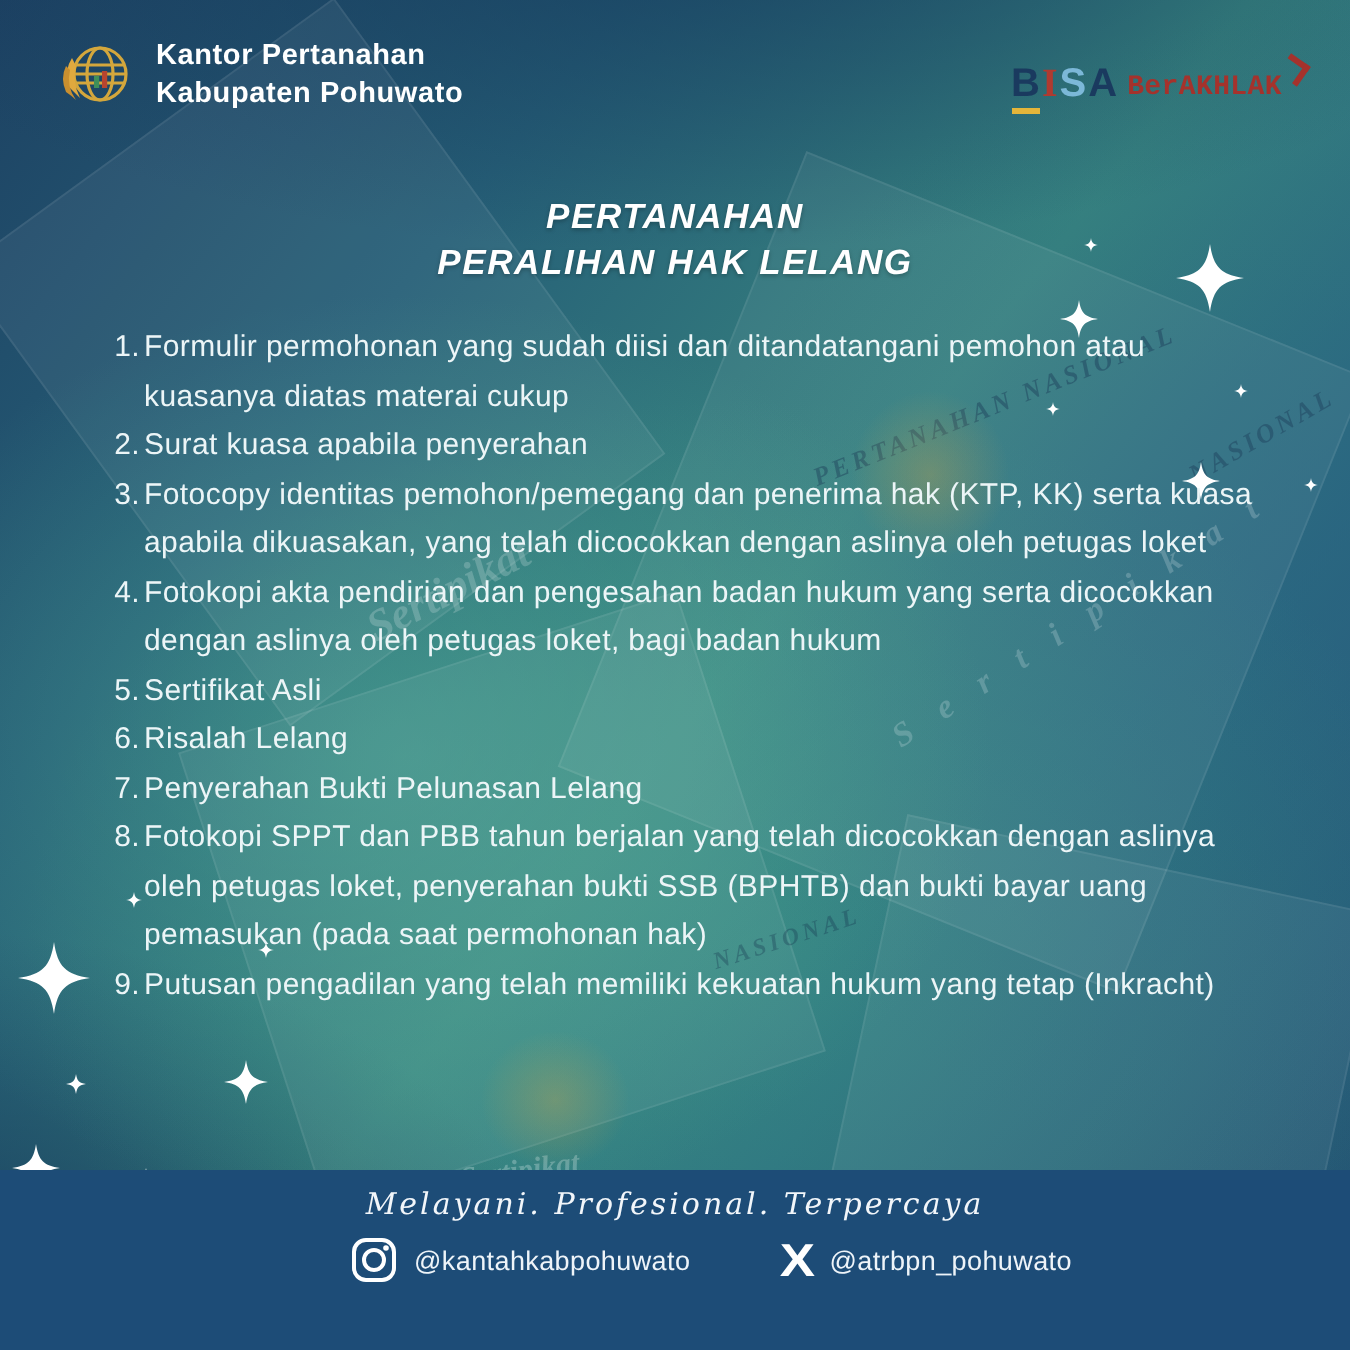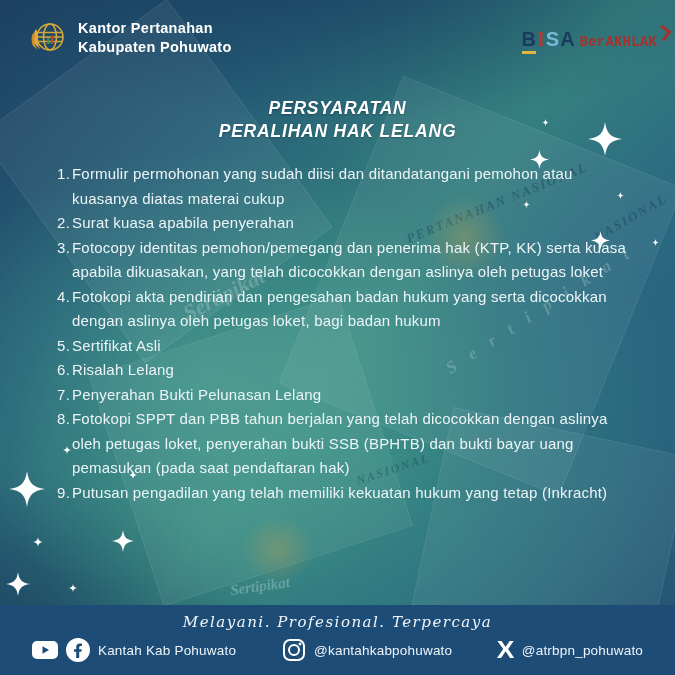--- a/index.html
+++ b/index.html
@@ -16,21 +16,21 @@
   }
   
   .ghost{position:absolute;pointer-events:none;}
   .gdoc{background:rgba(255,255,255,.055);border:1px solid rgba(255,255,255,.07);}
   .gtext{font-family:"Liberation Serif",serif;font-weight:bold;font-style:italic;white-space:nowrap;}
   .garuda{background:radial-gradient(ellipse at center, rgba(214,168,70,.30), rgba(214,168,70,0) 70%);border-radius:50%;}
   
   .sparkle{position:absolute;pointer-events:none;}
   .sparkle svg{display:block;}
   
-  .header{position:absolute;top:17px;left:26px;right:8px;display:flex;justify-content:space-between;align-items:flex-start;}
+  .header{position:absolute;top:17px;left:26px;right:24px;display:flex;justify-content:space-between;align-items:center;}
   .brand{display:flex;align-items:center;gap:10px;}
   .brand-text{color:#fff;font-weight:bold;font-size:14.5px;line-height:19px;letter-spacing:.3px;}
   .logos-right{display:flex;align-items:center;gap:4px;margin-top:12px;}
   .bisa{font-weight:bold;font-size:20px;letter-spacing:1px;line-height:1;position:relative;padding-bottom:5px;}
   .bisa .b{color:var(--bisa-dark);}
   .bisa .i{color:var(--bisa-red);font-family:"Liberation Serif",serif;}
   .bisa .s{color:var(--bisa-blue);}
   .bisa .a{color:var(--bisa-dark);}
   .bisa .underline{position:absolute;left:0;bottom:0;width:14px;height:3px;background:var(--bisa-yellow);}
   .berakhlak{color:var(--red);font-weight:bold;font-size:14px;letter-spacing:.2px;position:relative;padding-right:10px;font-family:Liberation Mono, monospace;}
@@ -38,21 +38,21 @@
   
   .title{position:absolute;top:97px;left:0;right:0;text-align:center;color:#fff;
     font-weight:800;font-style:italic;font-size:17.5px;line-height:23px;letter-spacing:.8px;
     text-shadow:0 1px 2px rgba(0,0,0,.25);}
   
   .reqs{position:absolute;top:162px;left:55px;width:578px;margin:0;padding:0;list-style:none;counter-reset:req;}
   .reqs li{position:relative;counter-increment:req;padding-left:17px;color:var(--body-text);
     font-size:15px;line-height:24.5px;letter-spacing:.2px;}
   .reqs li::before{content:counter(req) ".";position:absolute;left:0;width:15px;text-align:right;}
   
-  .footer{position:absolute;left:0;right:0;bottom:0;height:70px;background:var(--footer-navy);}
+  .footer{position:absolute;left:0;right:0;bottom:0;height:90px;background:var(--footer-navy);}
   .tagline{margin-top:8px;text-align:center;color:#f2f6fa;font-family:"DejaVu Serif",serif;
     font-style:italic;font-size:15px;letter-spacing:1.5px;}
   .social-row{display:flex;justify-content:center;align-items:center;gap:10px;margin-top:7px;color:#eef4f9;font-size:13.5px;letter-spacing:.2px;}
   .social-row .group{display:flex;align-items:center;gap:8px;}
   .social-row .spacer{width:26px;}
   .icon{display:inline-flex;align-items:center;justify-content:center;}
   .x-glyph{color:#fff;font-weight:bold;font-size:23px;line-height:1;transform:scaleX(1.15);}
 </style>
 </head>
 <body>
@@ -171,54 +171,39 @@
         <span class="underline"></span>
       </div>
       <div class="berakhlak">
         <span>BerAKHLAK</span>
         <span class="arrow"></span>
       </div>
     </div>
   </div>
 
   <div class="title">
-    <div>PERSYARATAN</div>
+    <div>PERTANAHAN</div>
     <div>PERALIHAN HAK LELANG</div>
   </div>
 
   <ol class="reqs">
       <li>Formulir permohonan yang sudah diisi dan ditandatangani pemohon atau kuasanya diatas materai cukup</li>
       <li>Surat kuasa apabila penyerahan</li>
       <li>Fotocopy identitas pemohon/pemegang dan penerima hak (KTP, KK) serta kuasa apabila dikuasakan, yang telah dicocokkan dengan aslinya oleh petugas loket</li>
       <li>Fotokopi akta pendirian dan pengesahan badan hukum yang serta dicocokkan dengan aslinya oleh petugas loket, bagi badan hukum</li>
       <li>Sertifikat Asli</li>
       <li>Risalah Lelang</li>
       <li>Penyerahan Bukti Pelunasan Lelang</li>
-      <li>Fotokopi SPPT dan PBB tahun berjalan yang telah dicocokkan dengan aslinya oleh petugas loket, penyerahan bukti SSB (BPHTB) dan bukti bayar uang pemasukan (pada saat pendaftaran hak)</li>
+      <li>Fotokopi SPPT dan PBB tahun berjalan yang telah dicocokkan dengan aslinya oleh petugas loket, penyerahan bukti SSB (BPHTB) dan bukti bayar uang pemasukan (pada saat permohonan hak)</li>
       <li>Putusan pengadilan yang telah memiliki kekuatan hukum yang tetap (Inkracht)</li>
     </ol>
 
   <div class="footer">
     <div class="tagline">Melayani. Profesional. Terpercaya</div>
     <div class="social-row">
-      <div class="group">
-        <span class="icon">
-          <svg width="26" height="20" viewBox="0 0 26 20">
-              <rect x="0" y="1" width="26" height="18" rx="5" fill="#fff"></rect>
-              <path d="M10.5 6.2 L17 10 L10.5 13.8 Z" fill="#1d4c77"></path>
-            </svg>
-        </span>
-        <span class="icon">
-          <svg width="24" height="24" viewBox="0 0 24 24">
-              <circle cx="12" cy="12" r="12" fill="#fff"></circle>
-              <path d="M13.2 20 v-6.2 h2.2 l.4-2.6 h-2.6 V9.5 c0-.8.4-1.5 1.6-1.5 h1.2 V5.7 c-.6-.1-1.4-.2-2.2-.2-2.2 0-3.6 1.3-3.6 3.7v2 H8 v2.6 h2.2 V20 Z" fill="#1d4c77"></path>
-            </svg>
-        </span>
-        <span>Kantah Kab Pohuwato</span>
-      </div>
       <span class="spacer"></span>
       <div class="group">
         <span class="icon">
           <svg width="24" height="24" viewBox="0 0 24 24" fill="none" stroke="#fff" stroke-width="2">
               <rect x="2" y="2" width="20" height="20" rx="6"></rect>
               <circle cx="12" cy="12" r="5"></circle>
               <circle cx="18" cy="6" r="1.4" fill="#fff" stroke="none"></circle>
             </svg>
         </span>
         <span>@kantahkabpohuwato</span>

